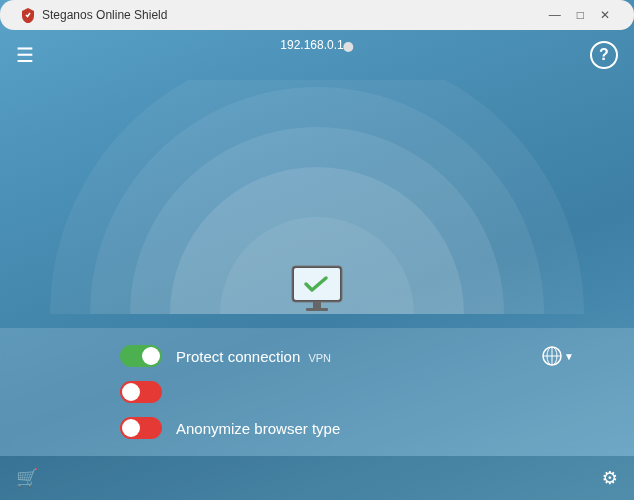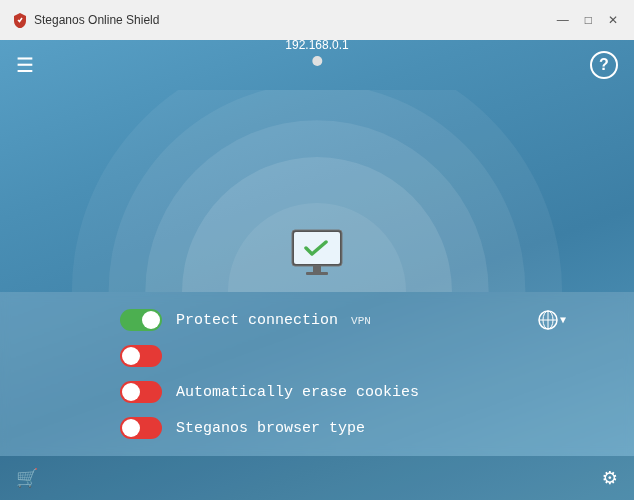--- a/index.html
+++ b/index.html
@@ -15,27 +15,28 @@
       width: 634px;
       height: 500px;
       display: flex;
       flex-direction: column;
       background: linear-gradient(160deg, #5ba3c9 0%, #4a8fb5 30%, #3d7fa5 60%, #5a9ec0 100%);
       position: relative;
     }
 
     
     .titlebar {
-      height: 40px;
+      height: 30px;
       background: #f0f0f0;
       display: flex;
       align-items: center;
       justify-content: space-between;
-      padding: 0 12px;
-      flex-shrink: 0;
+      padding: 0 20px;
+      flex-shrink: 0;
+      border-radius: 14px;
     }
     .titlebar-left {
       display: flex;
       align-items: center;
       gap: 6px;
     }
     .titlebar-icon {
       width: 16px;
       height: 16px;
     }
@@ -80,21 +81,20 @@
       height: 28px;
       border: 2px solid white;
       border-radius: 50%;
       display: flex;
       align-items: center;
       justify-content: center;
       font-size: 16px;
     }
     .ip-display {
       display: flex;
-      flex-direction: column;
       align-items: center;
       position: absolute;
       left: 50%;
       transform: translateX(-50%);
       top: 38px;
     }
     .ip-text {
       color: white;
       font-size: 12px;
       margin-bottom: 4px;
@@ -122,23 +122,22 @@
       bottom: 10px;
       left: 50%;
       transform: translateX(-50%);
       z-index: 10;
     }
 
     
     .controls-section {
       background: rgba(255,255,255,0.15);
       backdrop-filter: blur(4px);
-      padding: 10px 8px 10px 0;
-      flex-shrink: 0;
-      font-family: Liberation Mono, monospace;
+      padding: 10px 0 10px 0;
+      flex-shrink: 0;
     }
 
     .control-row {
       display: flex;
       align-items: center;
       padding: 7px 60px 7px 120px;
       gap: 14px;
     }
 
     .toggle {
@@ -297,32 +296,26 @@
       </div>
     </div>
 
     <div class="control-row">
       <div class="toggle off">
         <div class="toggle-knob"></div>
       </div>
     </div>
 
 
+
     <div class="control-row">
       <div class="toggle off">
         <div class="toggle-knob"></div>
       </div>
-      <span class="control-label">Automatically erase cookies</span>
-    </div>
-
-    <div class="control-row">
-      <div class="toggle off">
-        <div class="toggle-knob"></div>
-      </div>
-      <span class="control-label">Steganos browser type</span>
+      <span class="control-label">Anonymize browser type</span>
     </div>
 
   </div>
 
   <div class="footer">
     <span class="cart-icon">🛒</span>
     <span class="settings-icon">⚙</span>
   </div>
 
 </div>

